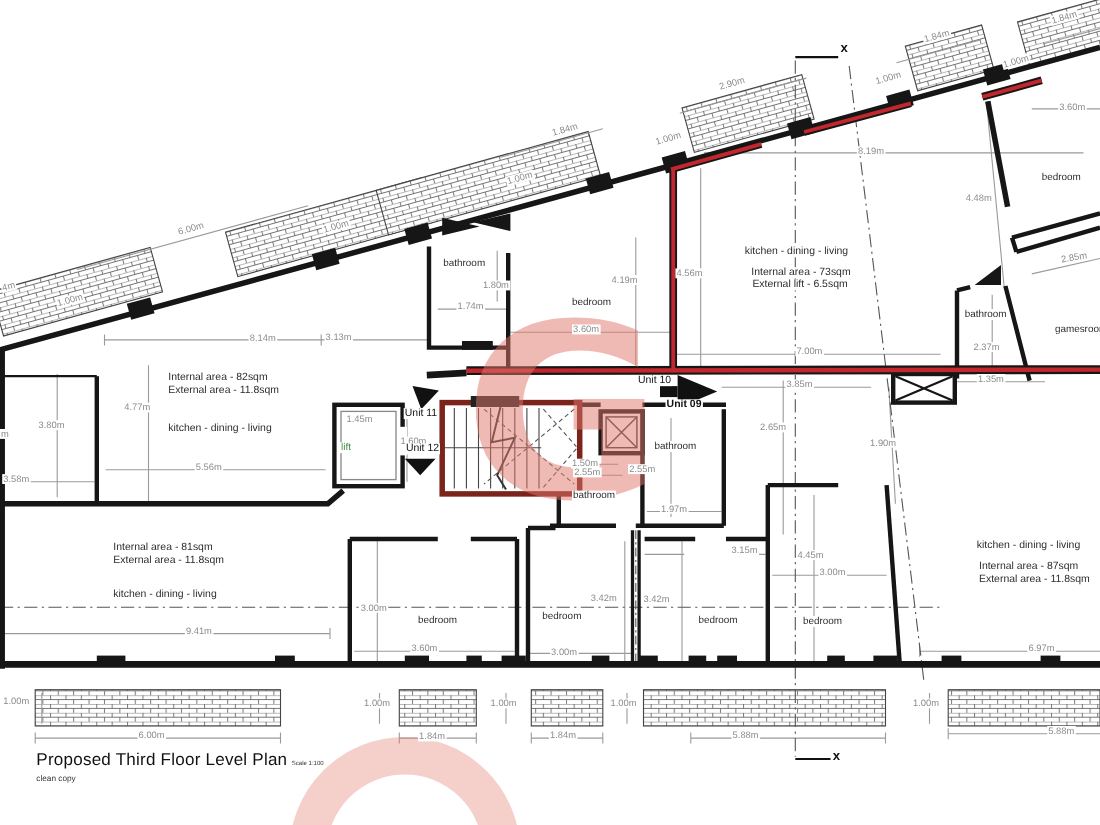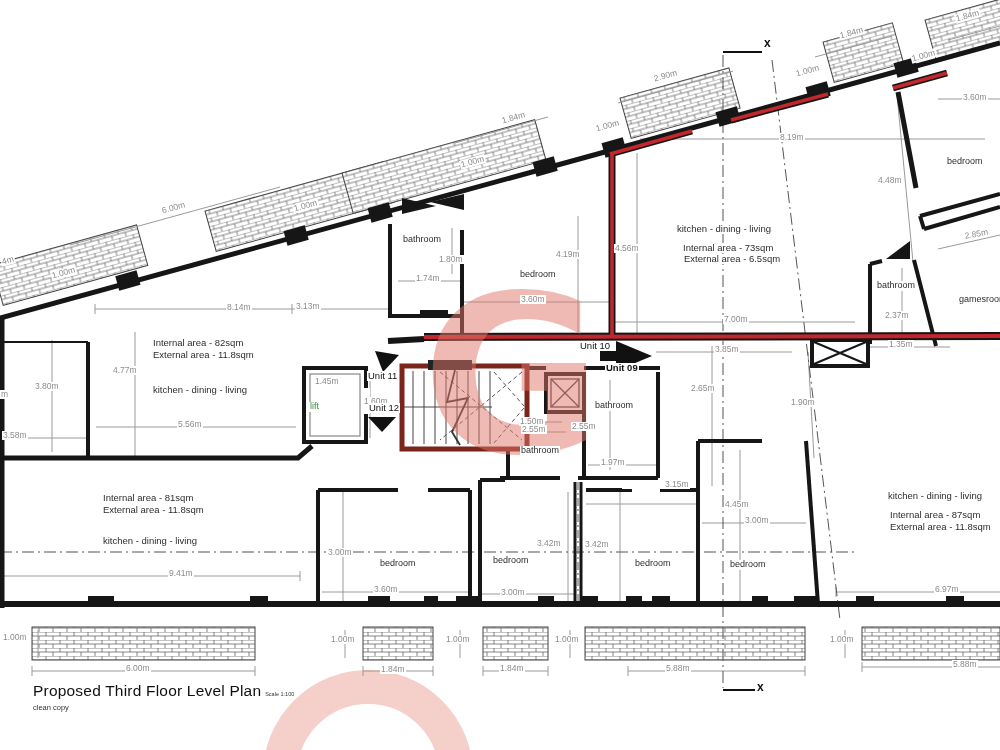--- a/index.html
+++ b/index.html
@@ -263,21 +263,21 @@
       <div class="lbl dim" style="left: 112px; top: 366px;">4.77m</div>
       <div class="lbl dim" style="left: 0px; top: 390px;">m</div>
       <div class="lbl dim" style="left: 2px; top: 431px;">3.58m</div>
       <div class="lbl dim" style="left: 177px; top: 420px;">5.56m</div>
       <div class="lbl dim" style="left: 314px; top: 377px;">1.45m</div>
       <div class="lbl dim" style="left: 339px; top: 397px; margin-left: 24px;">1.60m</div>
       <div class="lbl dim" style="left: 519px; top: 417px;">1.50m</div>
       <div class="lbl dim" style="left: 521px; top: 425px;">2.55m</div>
       <div class="lbl dim" style="left: 571px; top: 422px;">2.55m</div>
       <div class="lbl dim" style="left: 600px; top: 458px;">1.97m</div>
-      <div class="lbl dim" style="left: 622px; top: 480px; padding-left: 43px;">3.15m</div>
+      <div class="lbl dim" style="left: 622px; top: 496px; padding-left: 43px;">3.15m</div>
       <div class="lbl dim" style="left: 536px; top: 539px;">3.42m</div>
       <div class="lbl dim" style="left: 584px; top: 540px;">3.42m</div>
       <div class="lbl dim" style="left: 327px; top: 548px;">3.00m</div>
       <div class="lbl dim" style="left: 373px; top: 585px;">3.60m</div>
       <div class="lbl dim" style="left: 500px; top: 588px;">3.00m</div>
       <div class="lbl dim" style="left: 724px; top: 500px;">4.45m</div>
       <div class="lbl dim" style="left: 744px; top: 516px;">3.00m</div>
       <div class="lbl dim" style="left: 127px; top: 569px; margin-left: 41px;">9.41m</div>
       <div class="lbl dim" style="left: 934px; top: 585px;">6.97m</div>
       <div class="lbl dim" style="left: 125px; top: 664px;">6.00m</div>
@@ -303,21 +303,21 @@
       <div class="lbl room" style="left: 729px; top: 560px;">bedroom</div>
       <div class="lbl lift" style="left: 309px; top: 402px;">lift</div>
       <div class="lbl area" style="left: 152px; top: 338px;">Internal area - 82sqm</div>
       <div class="lbl area" style="left: 152px; top: 350px;">External area - 11.8sqm</div>
       <div class="lbl area" style="left: 152px; top: 385px;">kitchen - dining - living</div>
       <div class="lbl area" style="left: 102px; top: 493px;">Internal area - 81sqm</div>
       <div class="lbl area" style="left: 102px; top: 505px;">External area - 11.8sqm</div>
       <div class="lbl area" style="left: 102px; top: 536px;">kitchen - dining - living</div>
       <div class="lbl area" style="left: 676px; top: 224px;">kitchen - dining - living</div>
       <div class="lbl area" style="left: 682px; top: 243px;">Internal area - 73sqm</div>
-      <div class="lbl area" style="left: 683px; top: 254px;">External area - 6.5sqm</div>
+      <div class="lbl area" style="left: 683px; top: 254px;">External lift - 6.5sqm</div>
       <div class="lbl area" style="left: 887px; top: 491px;">kitchen - dining - living</div>
       <div class="lbl area" style="left: 889px; top: 510px;">Internal area - 87sqm</div>
       <div class="lbl area" style="left: 889px; top: 522px;">External area - 11.8sqm</div>
       <div class="lbl unit" style="left: 579px; top: 341px;">Unit 10</div>
       <div class="lbl unit" style="left: 605px; top: 363px; font-weight: bold;">Unit 09</div>
       <div class="lbl unit" style="left: 367px; top: 371px;">Unit 11</div>
       <div class="lbl unit" style="left: 368px; top: 403px;">Unit 12</div>
       <div class="lbl xmark" style="left: 764px; top: 37px;">x</div>
       <div class="lbl xmark" style="left: 757px; top: 681px;">x</div>
     </div>

